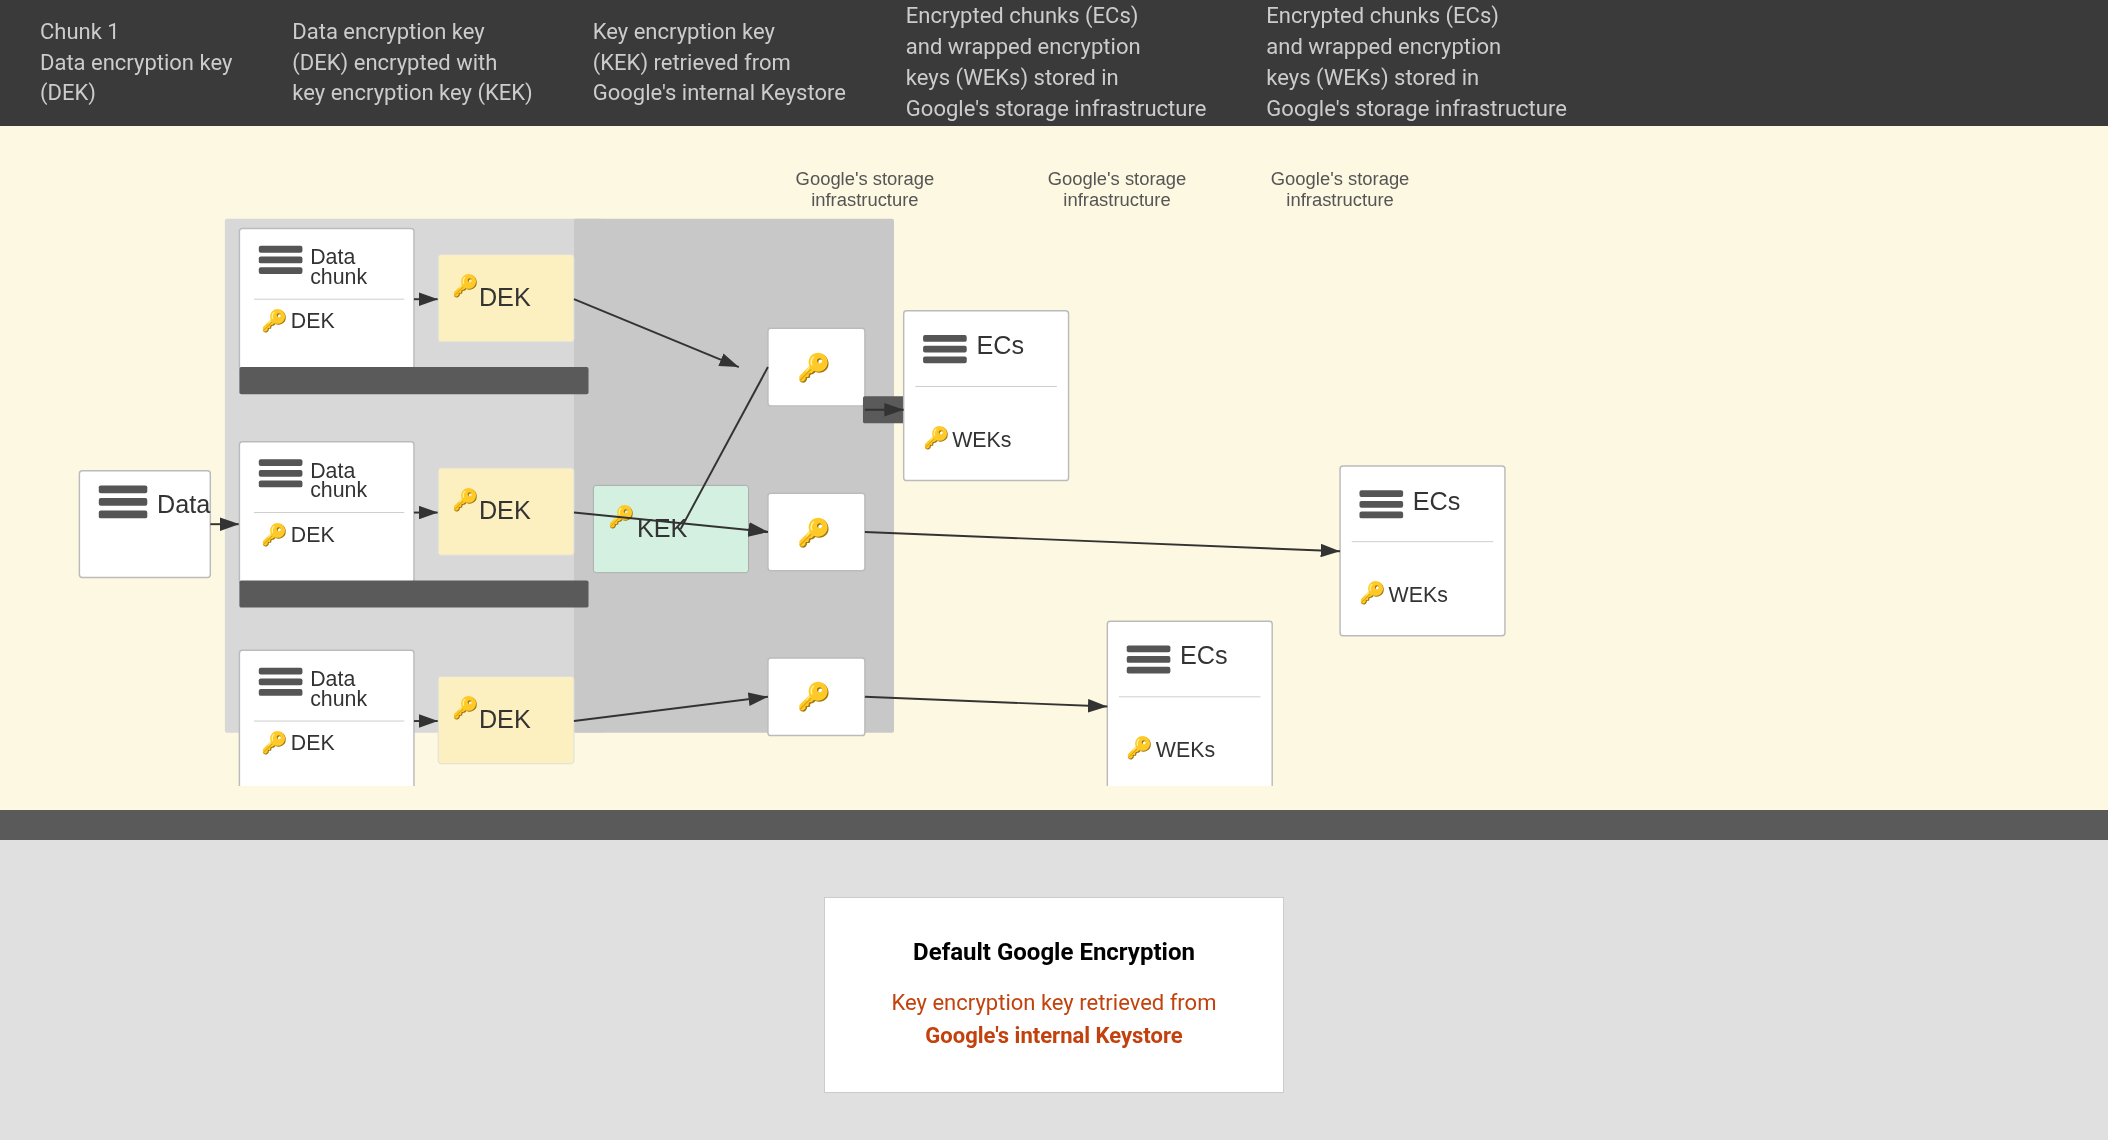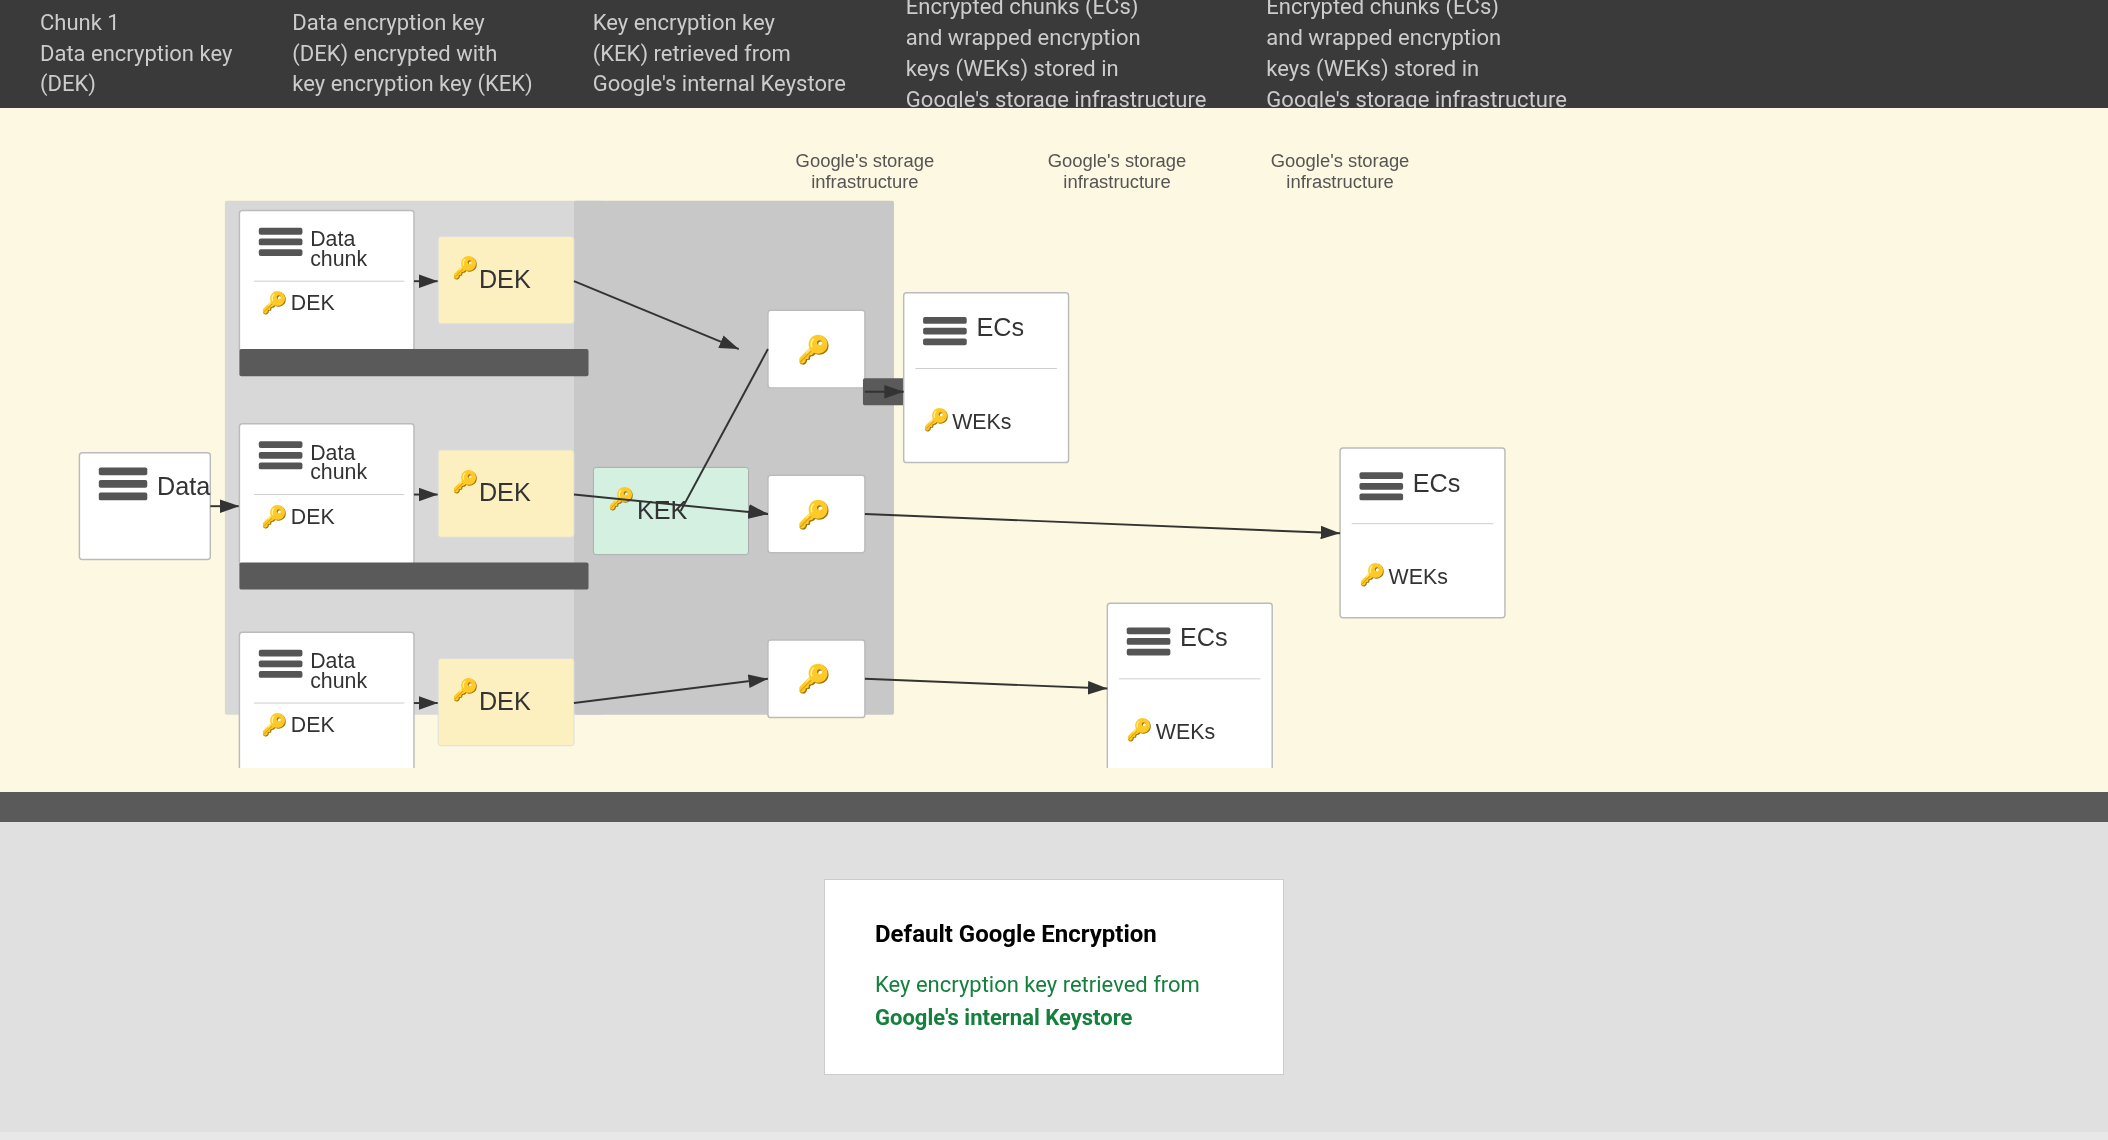--- a/index.html
+++ b/index.html
@@ -7,21 +7,21 @@
       background: #e8e8e8;
       font-family: 'Roboto', Arial, sans-serif;
       width: 2108px;
       min-height: 1140px;
       overflow: hidden;
     }
 
     
     .top-bar {
       background: #3a3a3a;
-      height: 108px;
+      height: 126px;
       display: flex;
       align-items: center;
       padding: 0 40px;
       gap: 60px;
     }
     .top-bar-section {
       color: #ccc;
       font-size: 22px;
       line-height: 1.4;
     }
@@ -47,31 +47,31 @@
       display: flex;
       align-items: center;
       justify-content: center;
     }
 
     .legend-box {
       background: white;
       border: 1px solid #ccc;
       width: 460px;
       padding: 40px 50px;
-      text-align: left;
+      text-align: center;
     }
     .legend-title {
       font-weight: bold;
       font-size: 24px;
       margin-bottom: 20px;
     }
     .legend-desc {
       font-size: 22px;
       line-height: 1.5;
-      color: #15803d;
+      color: #c2410c;
     }
     .legend-desc strong {
       font-weight: bold;
     }
 
     
     .diagram-svg {
       width: 100%;
       height: 640px;
     }

